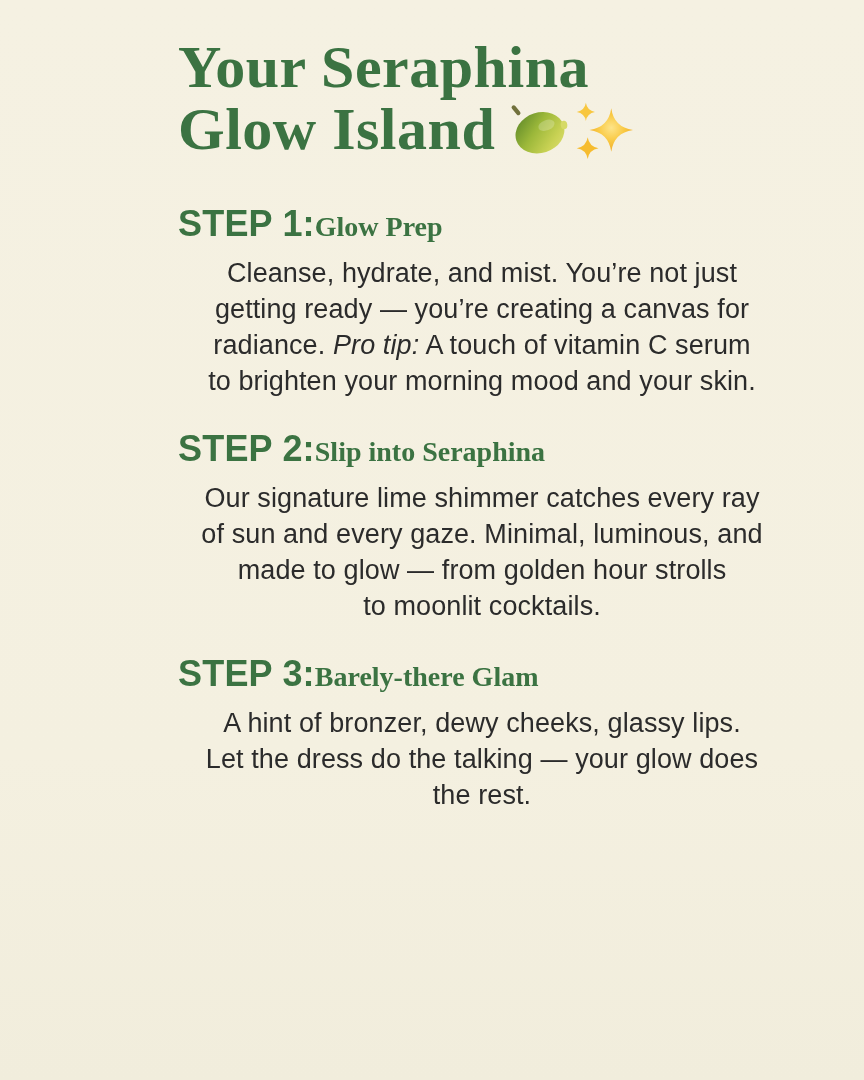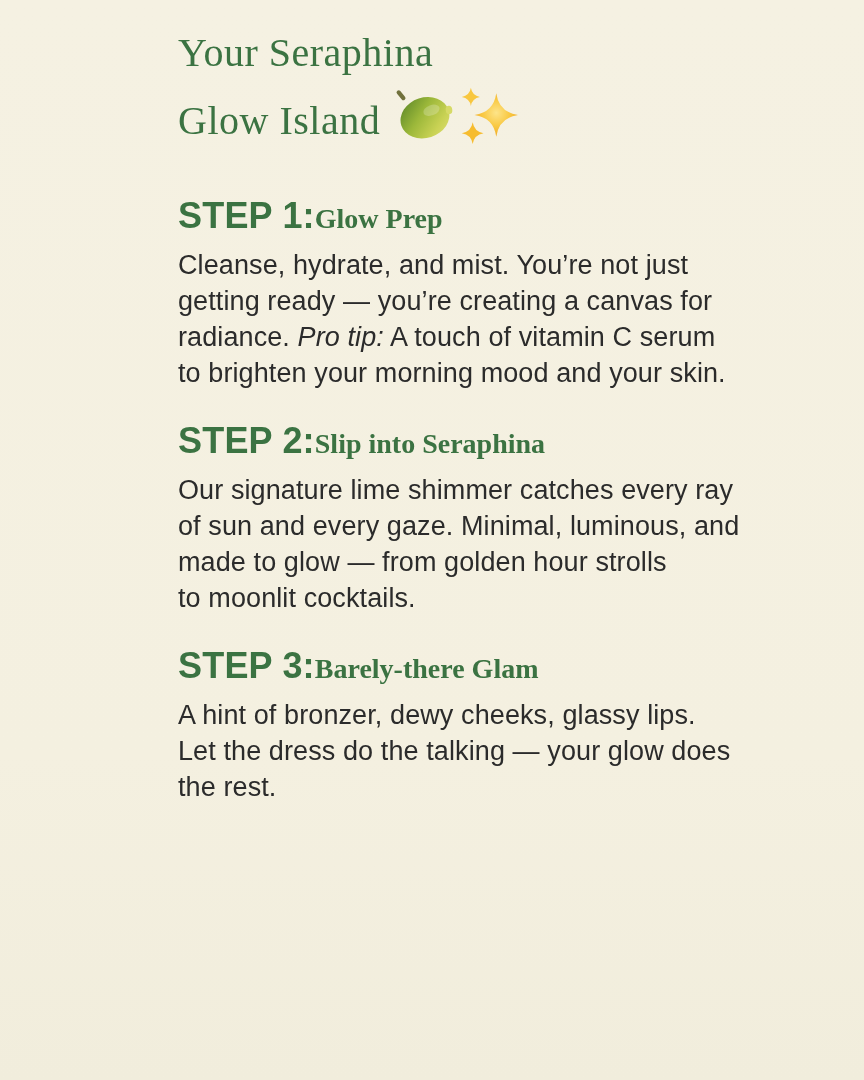--- a/index.html
+++ b/index.html
@@ -12,25 +12,25 @@
     width: 864px;
     height: 1080px;
     margin: 0 auto;
     box-sizing: border-box;
     background: linear-gradient(180deg, #f5f1e2 0%, #f4f0e0 70%, #f1eddc 100%);
     padding: 20px 78px 0 178px;
     overflow: hidden;
   }
   .title {
     font-family: "Liberation Serif", serif;
-    font-weight: normal;
-    font-size: 40px;
+    font-weight: bold;
+    font-size: 60px;
     line-height: 62px;
     color: #3b7342;
-    margin: 2px 0 34px 0;
+    margin: 16px 0 34px 0;
     letter-spacing: 0.5px;
   }
   .title-line { white-space: nowrap; }
   .title-icons { display: inline-block; white-space: nowrap; margin-left: 14px; }
   .emoji {
     display: inline-block;
     vertical-align: -10px;
   }
   .emoji + .emoji { margin-left: 6px; }
   .step { margin: 0 0 30px 0; }
@@ -51,20 +51,21 @@
     font-weight: bold;
     font-size: 28px;
   }
   .step-body {
     margin: 0;
     font-size: 27px;
     line-height: 36px;
     color: #2b2b2b;
     white-space: pre-line;
     letter-spacing: 0.1px;
+    text-align: center;
   }
   .italic { font-style: italic; }
 </style>
 </head>
 <body>
 
 <div class="page">
 
   <h1 class="title">
     <span class="title-line">Your Seraphina</span><br>

